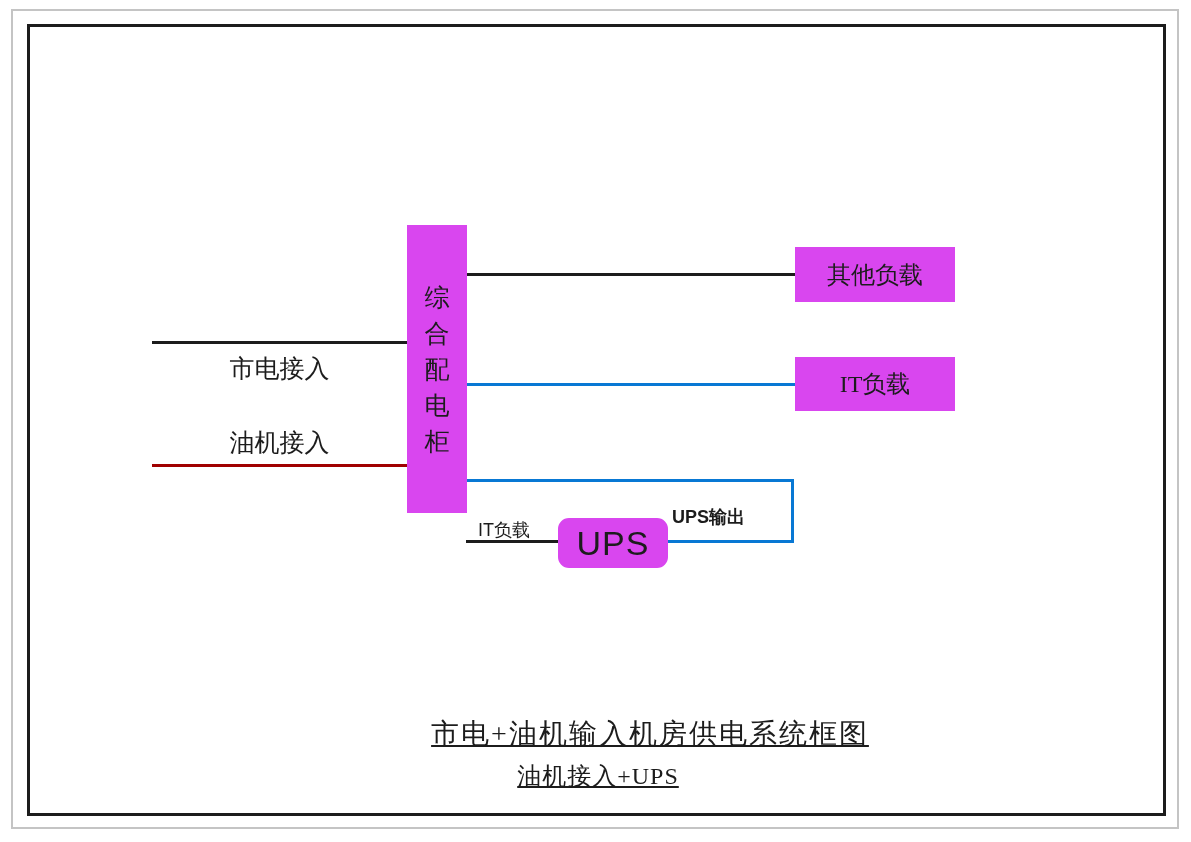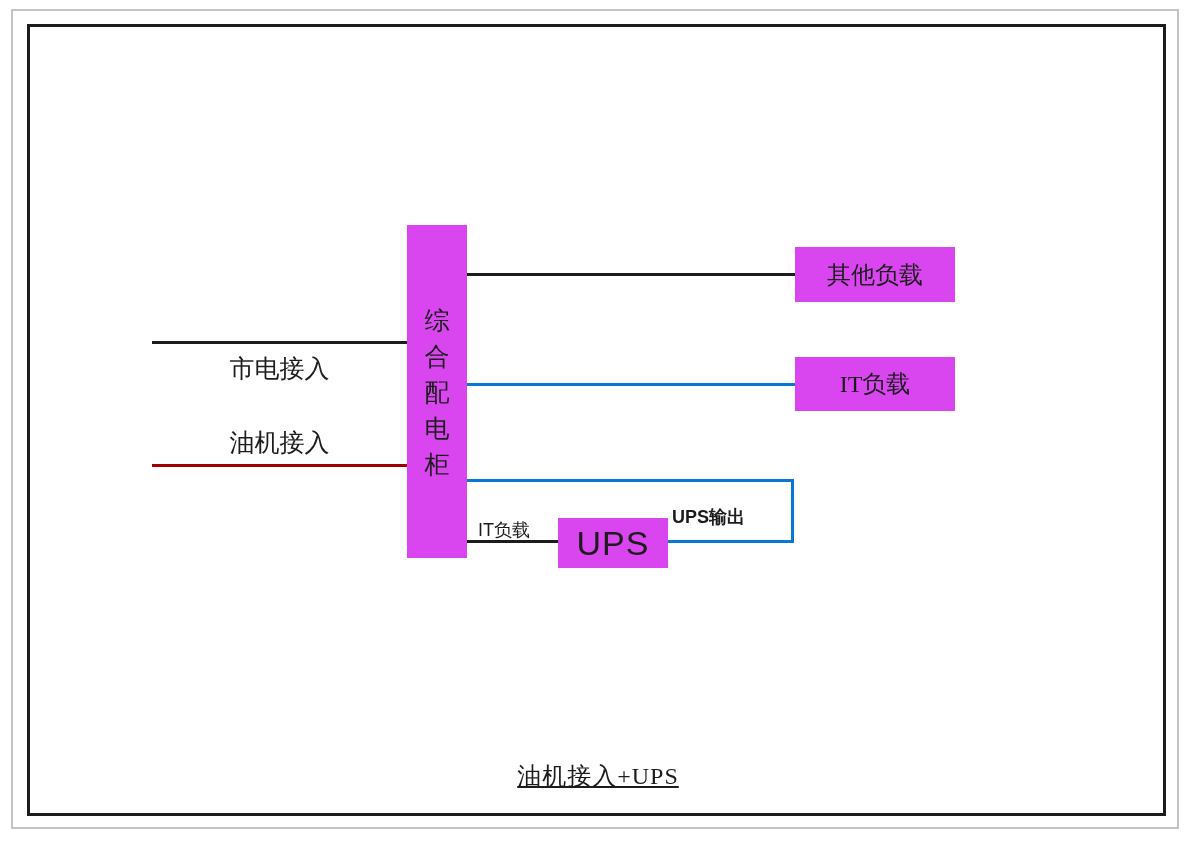--- a/index.html
+++ b/index.html
@@ -24,35 +24,35 @@
   .line { position: absolute; }
   .box {
     position: absolute;
     border: 2px solid #d946ef;
     box-sizing: border-box;
     background: #d946ef;
     display: flex;
     align-items: center;
     justify-content: center;
   }
-  .cabinet-box { left: 407px; top: 225px; width: 60px; height: 333px; justify-content: center; }
+  .cabinet-box { left: 407px; top: 225px; width: 60px; height: 288px; justify-content: center; }
   .cabinet-label {
     width: 27px;
     font-size: 25px;
     line-height: 36px;
     text-align: center;
     word-break: break-all;
     letter-spacing: 0;
   }
   .load-box { left: 795px; width: 160px; height: 55px; font-size: 24px; }
   .other-load-box { top: 247px; }
   .it-load-box { top: 357px; height: 54px; font-family: Liberation Serif, serif; }
   .ups-box {
     left: 558px; top: 518px; width: 110px; height: 50px;
-    font-size: 34px; letter-spacing: 1px;
+    font-size: 34px; letter-spacing: 1px; border-radius: 11px;
   }
   .input-label {
     position: absolute;
     width: 255px;
     left: 152px;
     text-align: center;
     font-size: 25px;
     line-height: 30px;
   }
   .mains-label { top: 305px; margin-top: 48px; }
@@ -114,15 +114,16 @@
 
   <div class="box ups-box">
     <span>UPS</span>
   </div>
 
   <div class="input-label mains-label">市电接入</div>
   <div class="input-label generator-label">油机接入</div>
   <div class="small-label ups-input-label">IT负载</div>
   <div class="small-label ups-output-label">UPS输出</div>
 
+  <div class="caption caption-title">市电+油机输入机房供电系统框图</div>
   <div class="caption caption-subtitle">油机接入+UPS</div>
 
 </div>
 
 </body></html>

